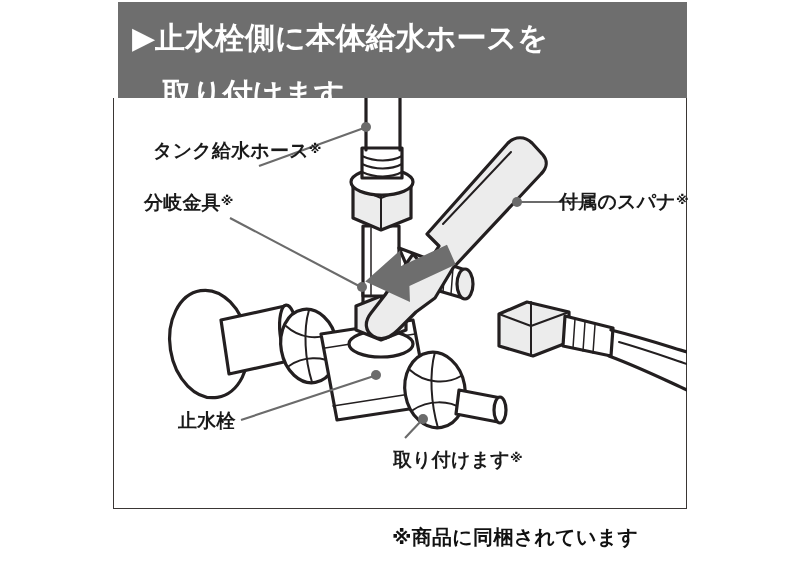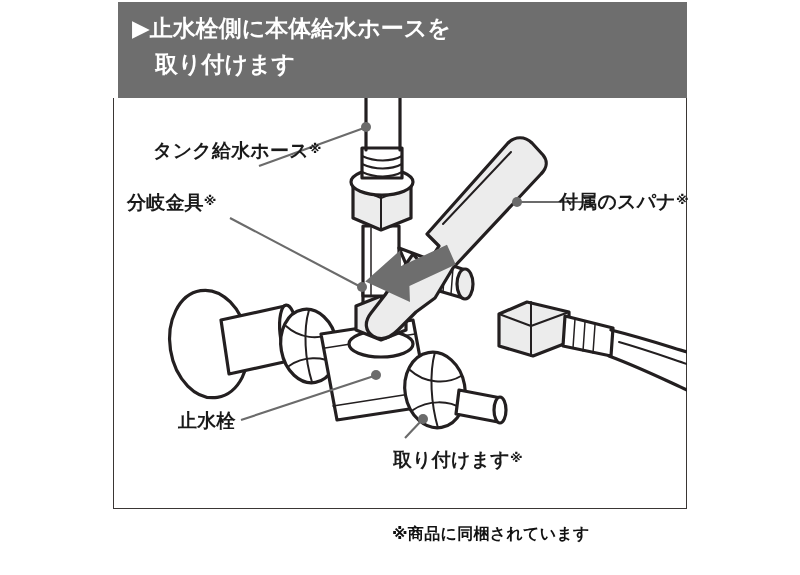--- a/index.html
+++ b/index.html
@@ -26,23 +26,23 @@
     height: 96px;
     background: #6e6e6e;
     box-sizing: border-box;
   }
   #header-title {
     position: absolute;
     left: 14px;
     top: 8px;
     width: 545px;
     color: #ffffff;
-    font-size: 23px;
+    font-size: 30px;
     font-weight: bold;
-    line-height: 36px;
+    line-height: 56px;
     letter-spacing: 0px;
     white-space: pre-line;
     font-family: "DejaVu Sans", "Liberation Sans", sans-serif;
   }
 
   
   #diagram-frame {
     position: absolute;
     left: 113px;
     top: 98px;
@@ -79,32 +79,32 @@
     font-weight: bold;
     color: #1a1a1a;
     white-space: nowrap;
     letter-spacing: 0.2px;
   }
   .diagram-label .mark {
     font-size: 13px;
     vertical-align: 4px;
   }
   #label-tank-hose   { left: 141px; top: 138px; margin-left: 12px; }
-  #label-branch      { left: 127px; top: 190px; }
+  #label-branch      { left: 144px; top: 190px; }
   #label-spanner     { left: 523px; top: 189px; margin-left: 36px; }
   #label-stopcock    { left: 178px; top: 408px; }
   #label-main-hose   { left: 393px; top: 447px; }
 
   
   #footer-note {
     position: absolute;
     left: 392px;
     top: 524px;
     font-family: "DejaVu Sans", "Liberation Sans", sans-serif;
-    font-size: 16px;
+    font-size: 20px;
     font-weight: bold;
     color: #111111;
     white-space: nowrap;
     letter-spacing: 0.3px;
   }
 </style>
 </head>
 <body>
 
 <div id="header-banner">

